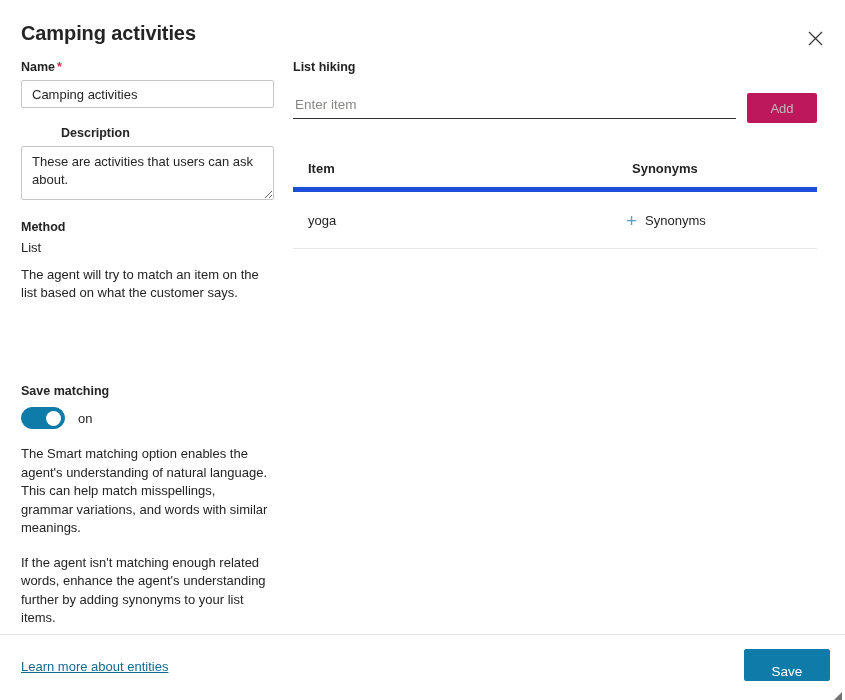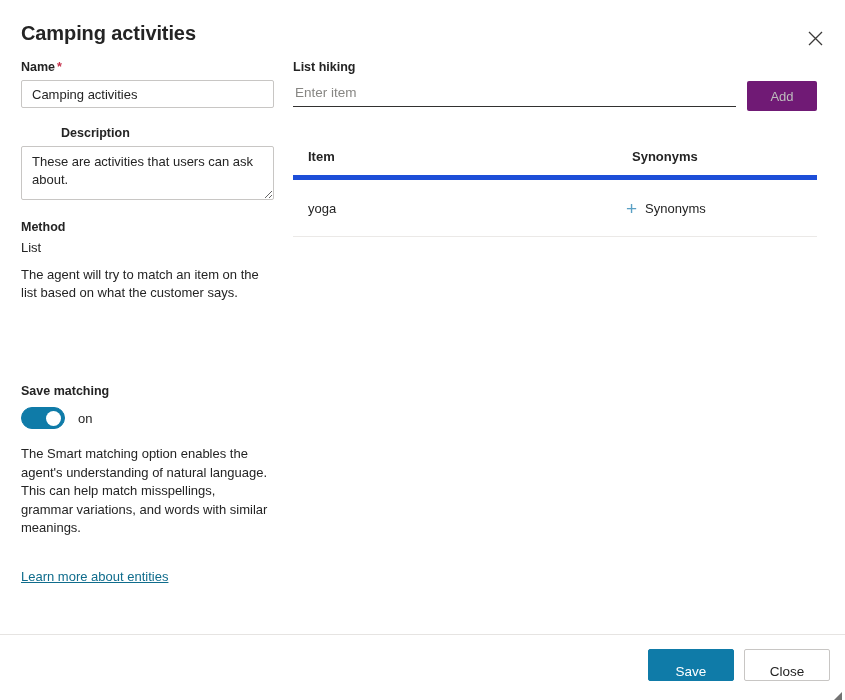--- a/index.html
+++ b/index.html
@@ -168,40 +168,40 @@
   }
   #list-items-label {
     font-size: 12.5px;
     font-weight: 600;
     color: #242424;
     display: block;
   }
   #add-row {
     display: flex;
     align-items: flex-start;
-    margin-top: 7px;
+    margin-top: 19px;
   }
   #item-input {
     width: 443px;
     height: 26px;
     border: none;
     border-bottom: 1px solid #323130;
     background: transparent;
     font-family: "Liberation Sans", sans-serif;
     font-size: 13.5px;
     color: #242424;
     padding: 0 2px 2px 2px;
     outline: none;
   }
   #item-input::placeholder { color: #878683; }
   #add-button {
     margin-left: 11px;
     width: 70px;
     height: 30px;
-    background: #701a75;
+    background: #be185d;
     border: none;
     border-radius: 2px;
     color: #bdbdbd;
     font-family: "Liberation Sans", sans-serif;
     font-size: 13px;
     cursor: default;
   }
 
   #items-table {
     margin-top: 38px;
@@ -320,20 +320,21 @@
     <label class="field-label" id="smart-matching-label">Save matching</label>
 
     <div id="toggle-row">
       <button id="smart-matching-toggle">
         <span class="knob"></span>
       </button>
       <span id="toggle-state">on</span>
     </div>
 
     <p class="info-para">The Smart matching option enables the agent's understanding of natural language. This can help match misspellings, grammar variations, and words with similar meanings.</p>
+    <p class="info-para">If the agent isn't matching enough related words, enhance the agent's understanding further by adding synonyms to your list items.</p>
 
     <a id="learn-more-link" href="#">Learn more about entities</a>
   </div>
 
   <div id="right-col">
 
     <label id="list-items-label">List hiking</label>
 
     <div id="add-row">
       <input id="item-input" type="text" placeholder="Enter item" style="">
@@ -355,21 +356,20 @@
             <span>Synonyms</span>
           </span>
         </div>
       </div>
     </div>
   </div>
 
   <div id="footer-divider"></div>
   <div id="footer-actions">
     <button class="btn" id="save-button">Save</button>
-    <button class="btn" id="close-footer-button">Close</button>
   </div>
 
   <span id="resize-grip">
     <svg width="12" height="12" viewBox="0 0 12 12" aria-hidden="true">
       <path d="M11 3 L11 11 L3 11 Z" fill="#5a5a5a"></path>
     </svg>
   </span>
 
 </div>
 

